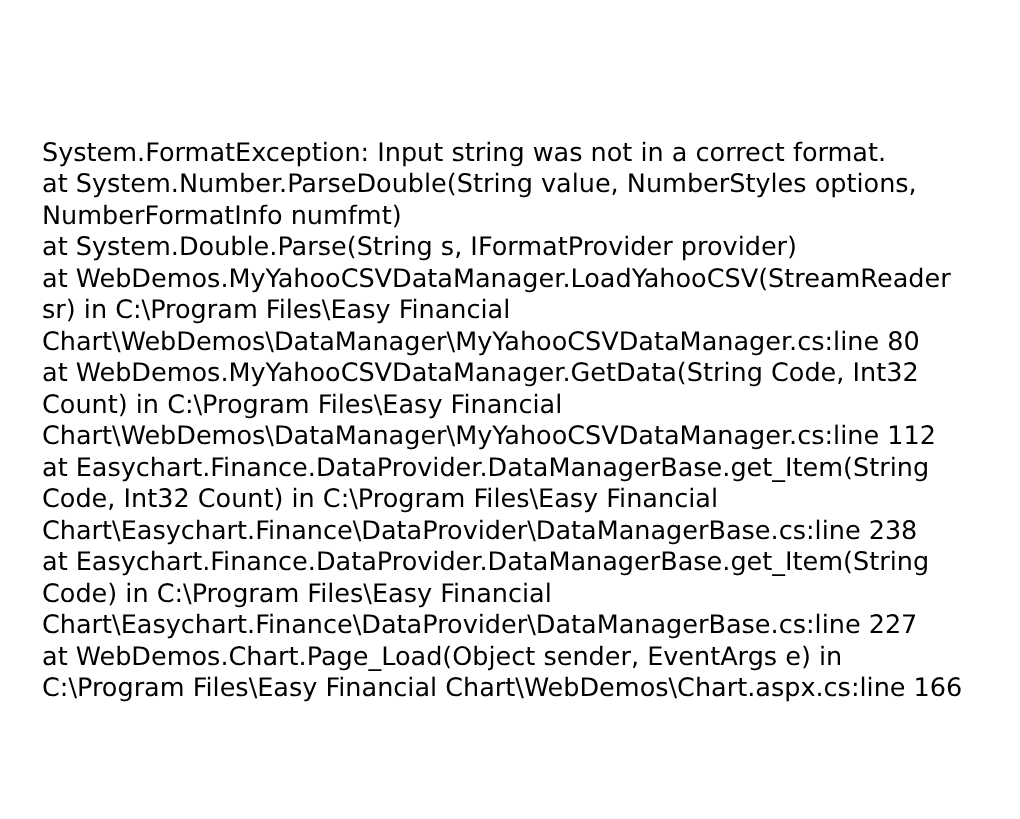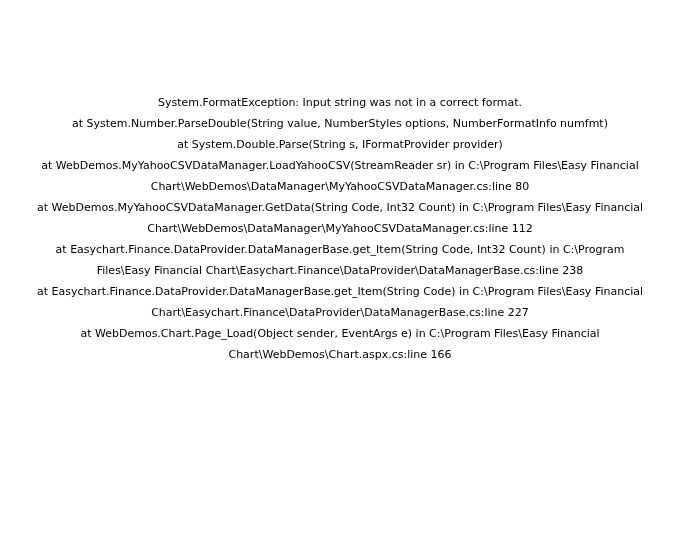--- a/index.html
+++ b/index.html
@@ -19,23 +19,23 @@
     height: 546px;
     box-sizing: border-box;
   }
   #stacktrace {
     position: absolute;
     left: 0;
     top: 92px;
     width: 680px;
     padding: 0 28px;
     box-sizing: border-box;
-    text-align: center;
+    text-align: left;
     color: #000000;
-    font-size: 11px;
+    font-size: 17px;
     line-height: 21px;
     white-space: pre-wrap;
     word-break: break-word;
   }
 </style>
 </head>
 <body>
 
 <div id="page">
   <div id="stacktrace">System.FormatException: Input string was not in a correct format.

